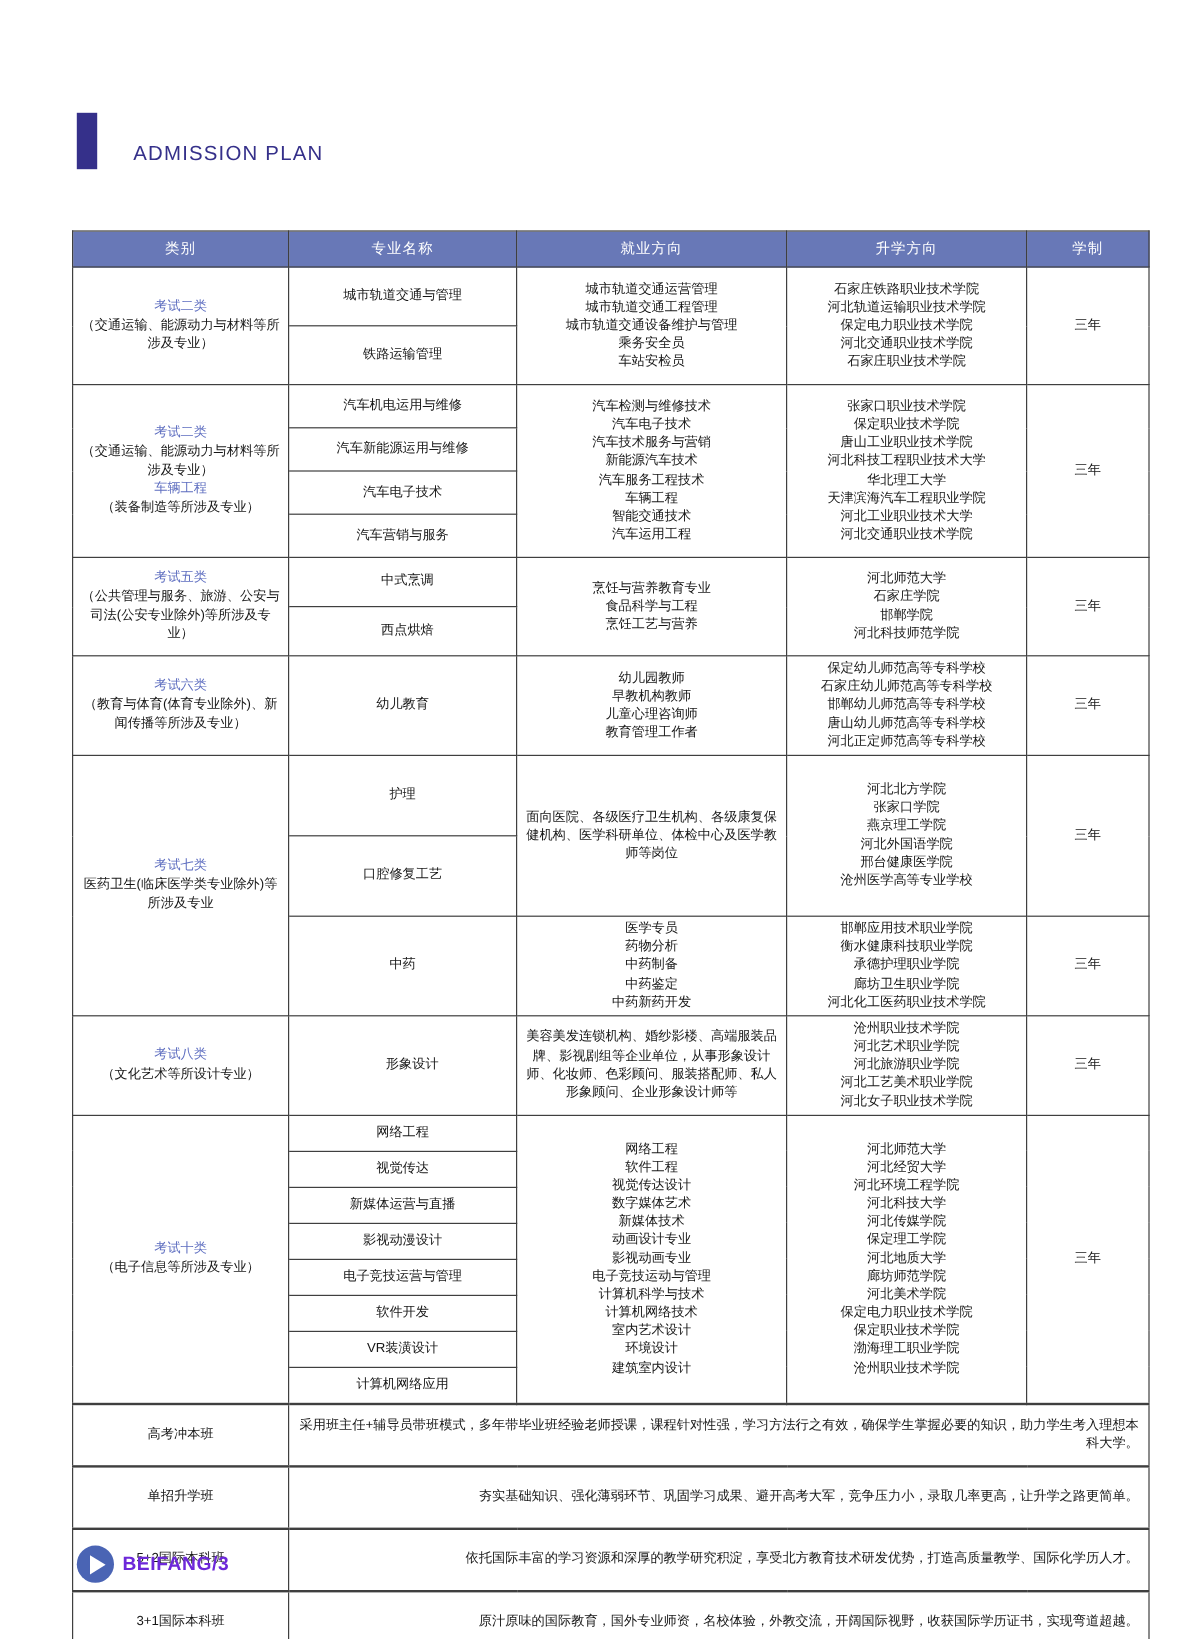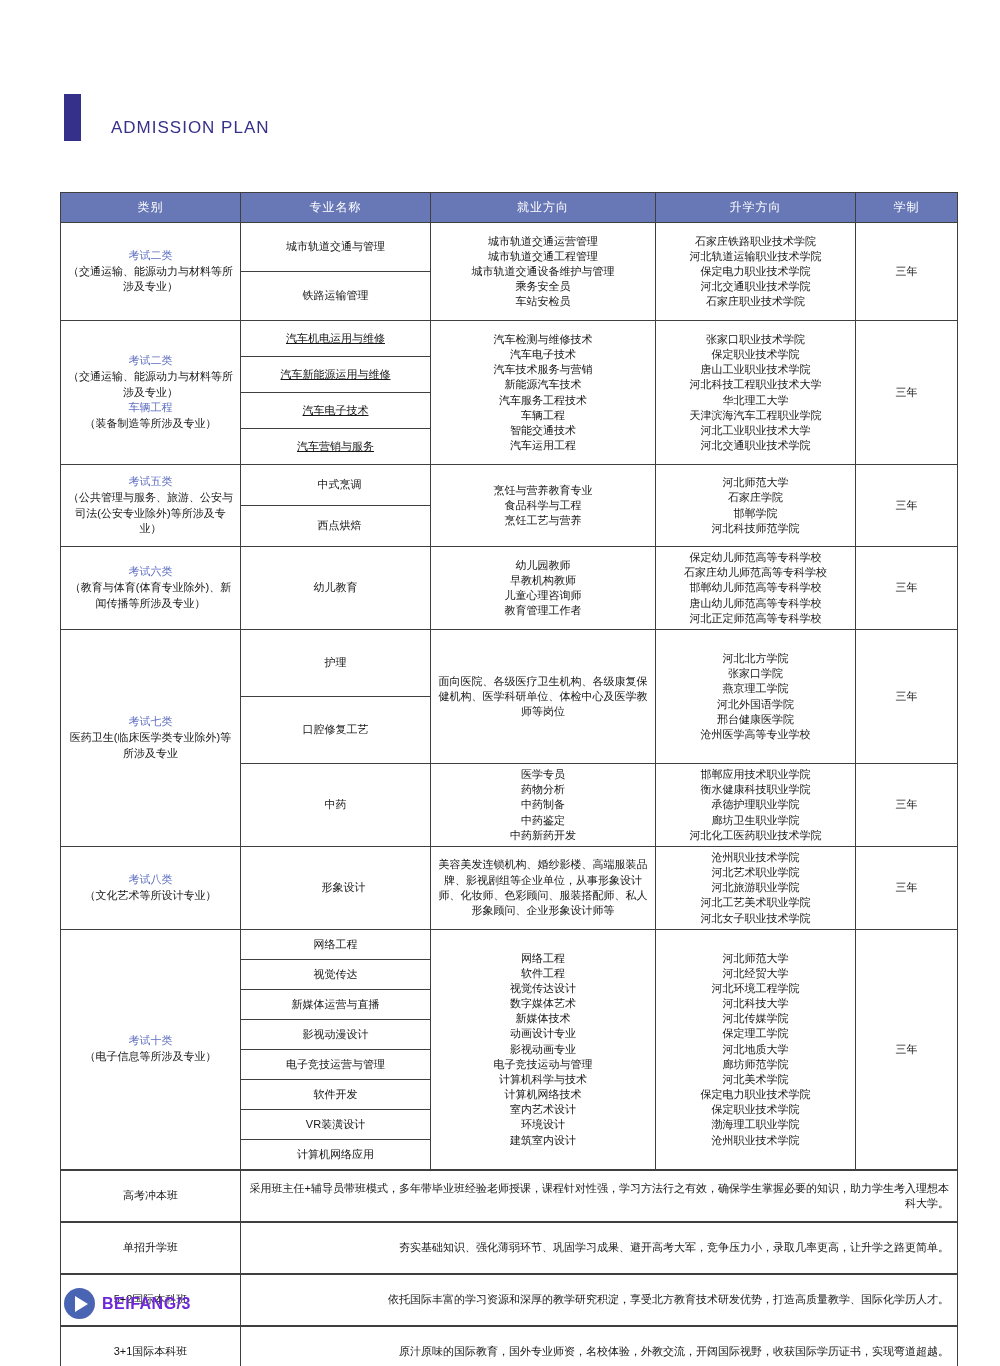--- a/index.html
+++ b/index.html
@@ -24,21 +24,21 @@
   th,td{border:1px solid #3f3f3f;vertical-align:middle;}
   thead th{
     background:var(--header_bg,#6878b7);color:#fff;font-weight:400;height:27px;
     font-size:12px;letter-spacing:1px;
   }
   td{text-align:center;padding:3px 4px;line-height:1.38;color:#161616;}
   .category-cell div{line-height:1.45;}
   .cat-accent{color:var(--category_blue,#5e6ec0);}
   .emp-wrap{text-align:center;padding:3px 7px;}
   .sec-1 .major-cell{height:42px;}
-  .sec-2 .major-cell{height:29px;text-decoration:underline;}
+  .sec-2 .major-cell{height:29px;}
   .sec-3 .major-cell{height:34px;padding-left:12px;}
   .sec-4 .major-cell{height:76px;}
   .sec-5 .major-cell{height:60px;}
   .sec-6 .major-cell{height:74px;padding-left:20px;}
   .sec-7 .major-cell{height:23px;}
   .bottom-row td{height:42px;border-top-width:2px;}
   .bottom-row:last-child td{border-bottom-width:2px;}
   .program-label{}
   .program-desc{text-align:right;padding:4px 8px;}
   

